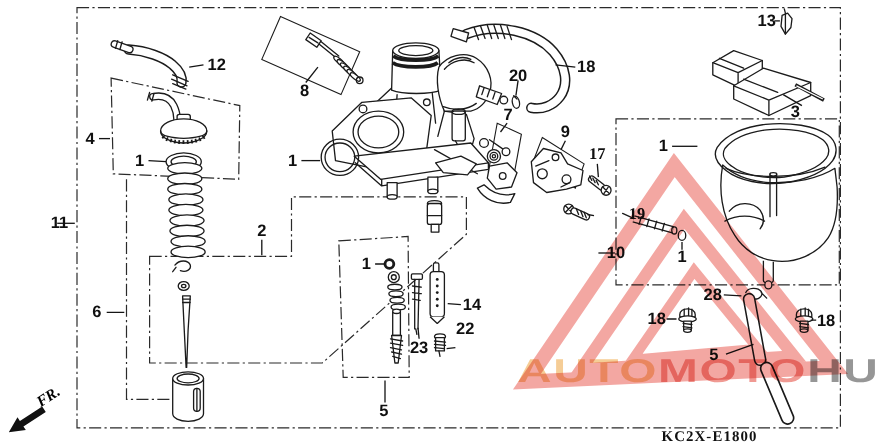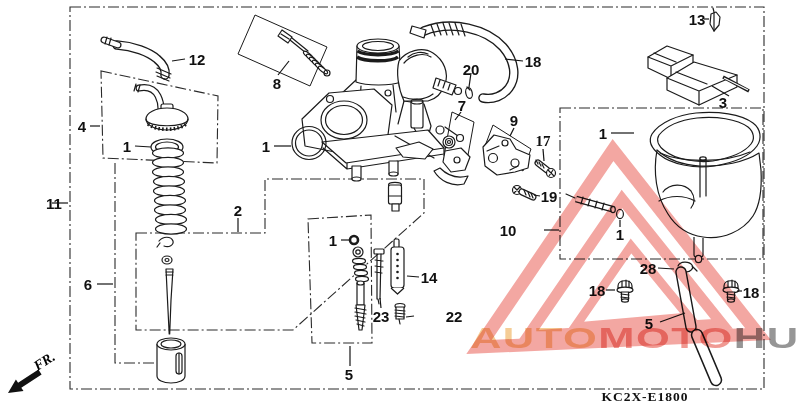--- a/index.html
+++ b/index.html
@@ -322,31 +322,31 @@
       <span class="callout" style="left: 277px; top: 83px;">8</span>
       <span class="callout" style="left: 533px; top: 61px;">18</span>
       <span class="callout" style="left: 471px; top: 69px;">20</span>
       <span class="callout" style="left: 723px; top: 102px;">3</span>
       <span class="callout" style="left: 82px; top: 126px;">4</span>
       <span class="callout" style="left: 127px; top: 146px;">1</span>
       <span class="callout" style="left: 266px; top: 146px;">1</span>
       <span class="callout" style="left: 462px; top: 105px;">7</span>
       <span class="callout" style="left: 514px; top: 120px;">9</span>
       <span class="callout" style="left: 543px; top: 141px; font-family: Liberation Serif, serif;">17</span>
-      <span class="callout" style="left: 549px; top: 196px;">19</span>
+      <span class="callout" style="left: 579px; top: 196px; font-family: Liberation Serif, serif;">19</span>
       <span class="callout" style="left: 42px; top: 203px; margin-left: 12px;">11</span>
       <span class="callout" style="left: 238px; top: 210px;">2</span>
-      <span class="callout" style="left: 508px; top: 230px;">10</span>
+      <span class="callout" style="left: 560px; top: 230px;">10</span>
       <span class="callout" style="left: 603px; top: 133px;">1</span>
       <span class="callout" style="left: 620px; top: 234px;">1</span>
       <span class="callout" style="left: 333px; top: 240px;">1</span>
       <span class="callout" style="left: 88px; top: 284px;">6</span>
       <span class="callout" style="left: 429px; top: 277px;">14</span>
       <span class="callout" style="left: 381px; top: 316px;">23</span>
-      <span class="callout" style="left: 423px; top: 316px; margin-left: 31px;">22</span>
+      <span class="callout" style="left: 423px; top: 299px;">22</span>
       <span class="callout" style="left: 648px; top: 268px;">28</span>
       <span class="callout" style="left: 597px; top: 290px;">18</span>
       <span class="callout" style="left: 751px; top: 292px;">18</span>
       <span class="callout" style="left: 649px; top: 323px;">5</span>
       <span class="callout" style="left: 349px; top: 374px;">5</span>
     </div>
 
   <svg class="wm" width="800" height="403" viewBox="0 0 800 403">
     <polygon class="wm-tri" points="613,150 479,347 758,334" fill="none" stroke-width="13" stroke="#f1948e"></polygon>
     <polygon class="wm-tri" points="622,199 528,336 722,324" fill="none" stroke-width="11" stroke="#f1948e"></polygon>

